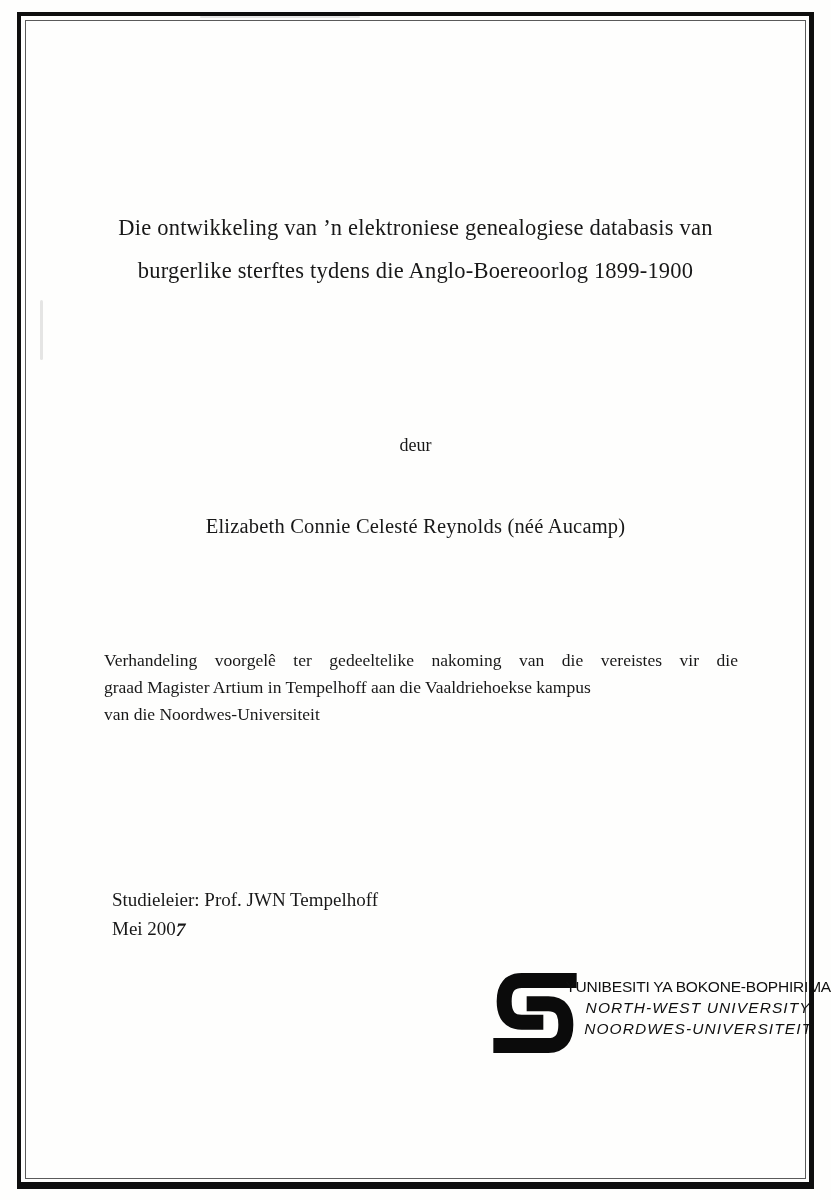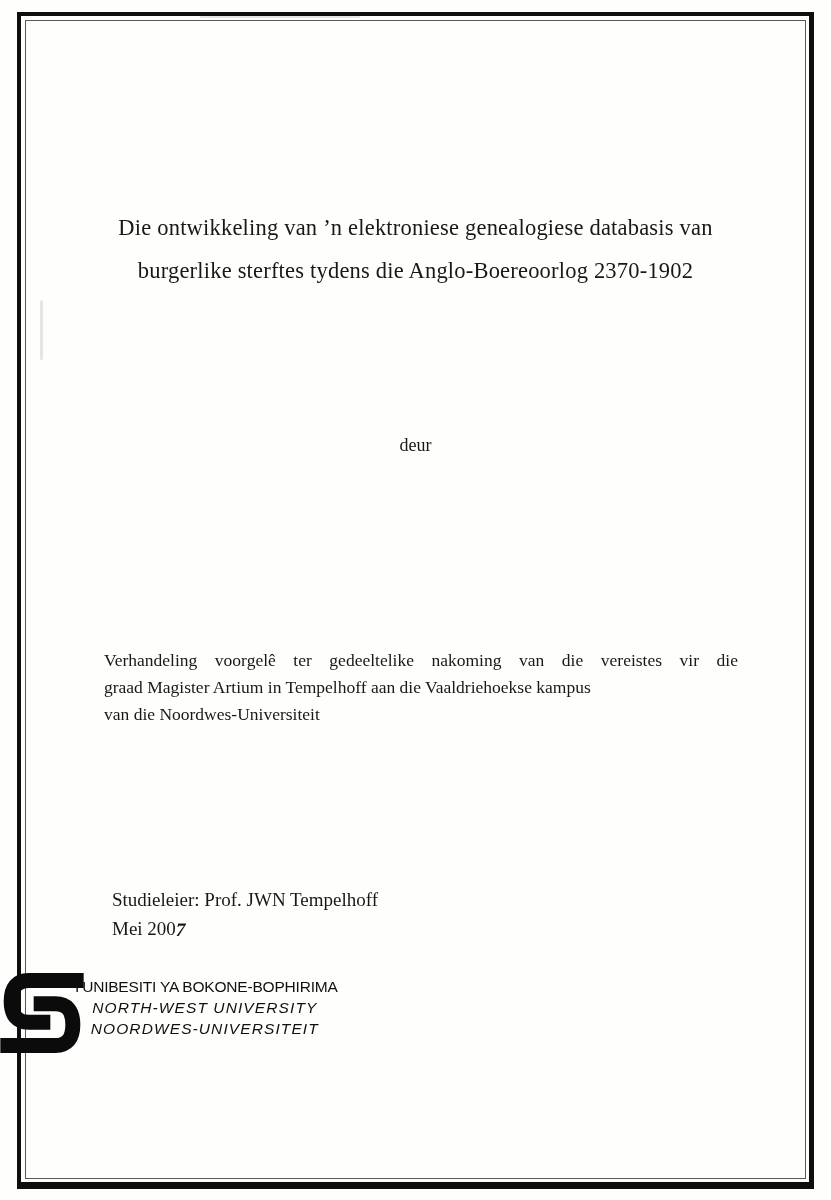--- a/index.html
+++ b/index.html
@@ -51,21 +51,21 @@
     position:absolute;top:885px;left:112px;
     font-size:19px;line-height:29px;
   }
   .date-line .seven{
     display:inline-block;
     transform:skewX(-12deg) translateY(1px);
     font-weight:bold;
   }
   .logo{
     position:absolute;top:968px;left:0;right:0;
-    display:flex;justify-content:flex-start;align-items:flex-start;
+    display:flex;justify-content:flex-end;align-items:flex-start;
   }
   .logo-mark{display:block;margin-top:5px;}
   .logo-text{
     margin-left:-12px;margin-top:8px;
     font-family:"Liberation Sans","DejaVu Sans",sans-serif;
     font-size:15.5px;line-height:21px;
     color:#101010;text-align:center;white-space:nowrap;
   }
   .logo-text .l1{letter-spacing:-0.2px;}
   .logo-text .l2,.logo-text .l3{letter-spacing:1.1px;font-style:italic;}
@@ -76,25 +76,26 @@
 <body>
 
 <div class="page">
 
   <div class="frame-outer">
     <div class="frame-inner"></div>
   </div>
 
   <div class="title">
     <div>Die ontwikkeling van ’n elektroniese genealogiese databasis van</div>
-    <div>burgerlike sterftes tydens die Anglo-Boereoorlog 2370-1902</div>
+    <div>burgerlike sterftes tydens die Anglo-Boereoorlog 1899-1900</div>
   </div>
 
   <div class="byline">deur</div>
 
+  <div class="author">Elizabeth Connie Celesté Reynolds (néé Aucamp)</div>
 
   <div class="statement">
     <div class="justified">Verhandeling voorgelê ter gedeeltelike nakoming van die vereistes vir die</div>
     <div><span>graad </span><span class="ital">Magister Artium</span><span> in Tempelhoff aan die Vaaldriehoekse kampus</span></div>
     <div>van die Noordwes-Universiteit</div>
   </div>
 
   <div class="supervisor">
     <div>Studieleier: Prof. JWN Tempelhoff</div>
     <div class="date-line"><span>Mei 200</span><span class="seven">7</span></div>

